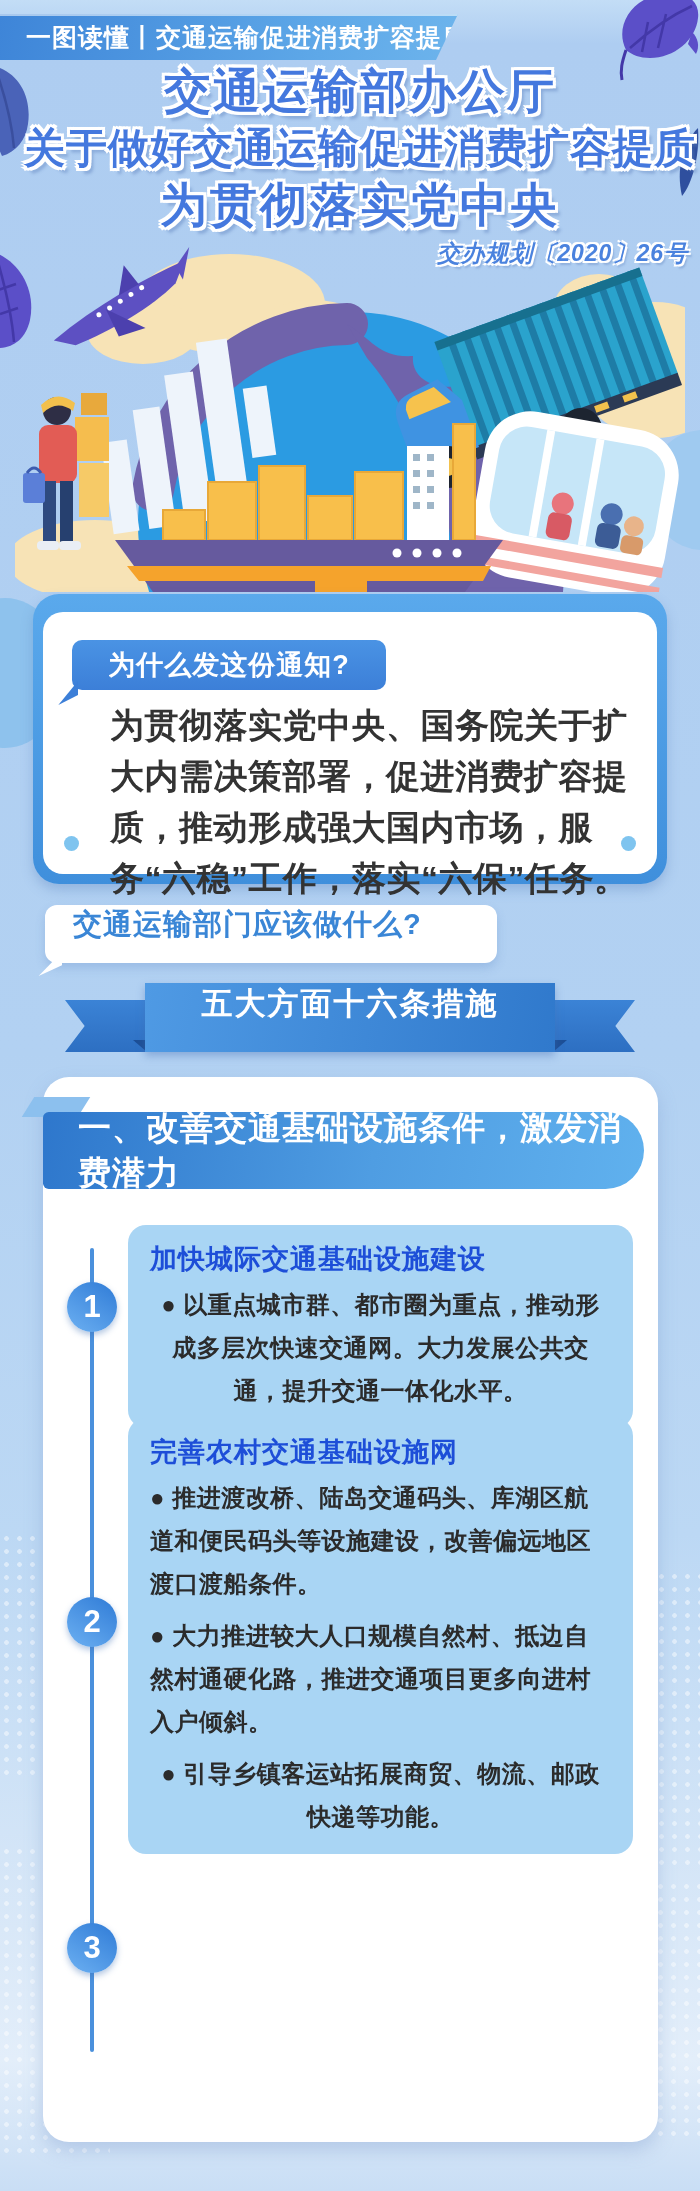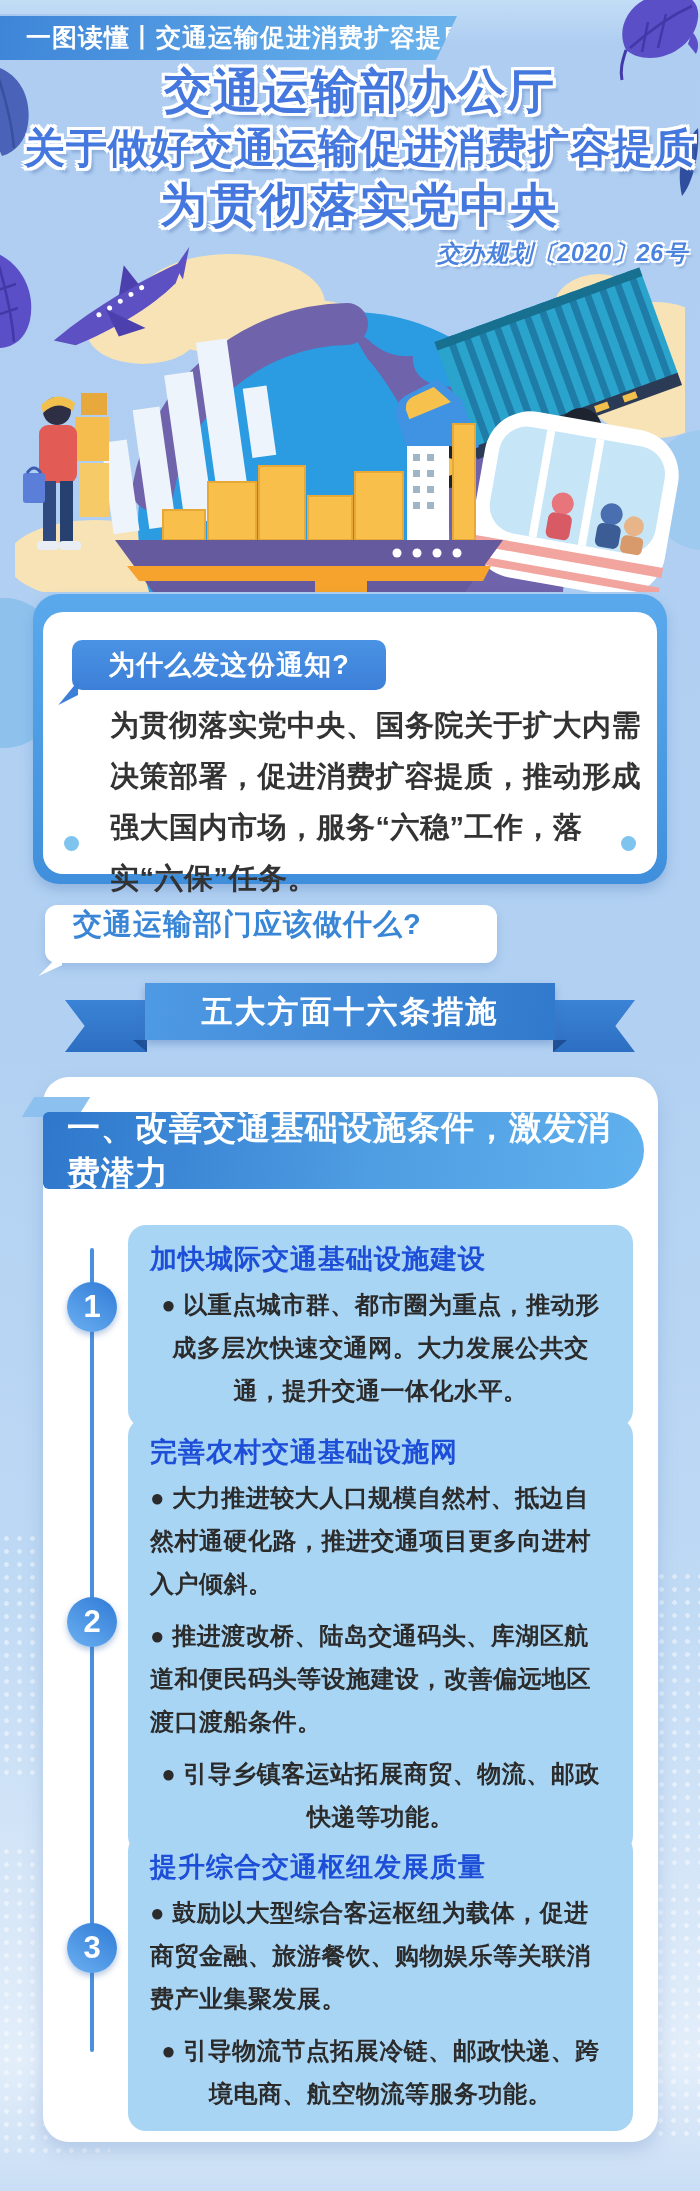--- a/index.html
+++ b/index.html
@@ -53,59 +53,59 @@
     background:linear-gradient(180deg,#4a93e4,#3c7fd8);
     display:flex;align-items:center;justify-content:center;
     color:#fff;font-size:27px;font-weight:bold;letter-spacing:1px;
   }
   .why-label-tail{
     position:absolute;left:54px;top:681px;width:24px;height:24px;background:#3c7fd8;
     clip-path:polygon(100% 0,18% 100%,100% 58%);
   }
   .why-body{
     position:absolute;left:110px;top:700px;width:534px;
-    font-size:29px;line-height:51px;font-weight:bold;color:#333;letter-spacing:.5px;
+    font-size:34px;line-height:51px;font-weight:bold;color:#333;letter-spacing:.5px;
   }
   .corner-dot{position:absolute;width:15px;height:15px;border-radius:50%;background:#7fc4ef;}
   
   .what-bubble{
     position:absolute;left:45px;top:905px;width:452px;height:58px;border-radius:12px;background:#fff;
     box-shadow:0 5px 10px rgba(100,140,200,.3);
     display:flex;align-items:flex-start;
     color:#3a86d6;font-size:29px;font-weight:bold;letter-spacing:1px;padding-left:28px;box-sizing:border-box;
   }
   .what-bubble-tail{
     position:absolute;left:36px;top:952px;width:26px;height:24px;background:#fff;
     clip-path:polygon(100% 0,10% 100%,100% 55%);
   }
   .ribbon-wing{position:absolute;top:1000px;width:82px;height:52px;}
   .ribbon-wing.left{left:65px;background:linear-gradient(180deg,#3b83d6,#2d6fc2);clip-path:polygon(0 0,100% 0,100% 100%,0 100%,24% 50%);}
   .ribbon-wing.right{left:553px;background:linear-gradient(180deg,#3b83d6,#2d6fc2);clip-path:polygon(0 0,100% 0,76% 50%,100% 100%,0 100%);}
   .ribbon-fold{position:absolute;width:14px;height:12px;background:#1d4f96;}
   .ribbon-fold.left{left:133px;top:1040px;clip-path:polygon(0 0,100% 0,100% 100%);}
   .ribbon-fold.right{left:553px;top:1040px;clip-path:polygon(0 0,100% 0,0 100%);}
   .ribbon-band{
-    position:absolute;left:145px;top:983px;width:410px;height:57px;
+    position:absolute;left:145px;top:983px;width:410px;height:69px;
     background:linear-gradient(100deg,#4f9ae4,#3079cc);
-    display:flex;align-items:center;justify-content:center;
+    display:flex;align-items:flex-start;justify-content:center;
     color:#fff;font-size:31px;font-weight:bold;letter-spacing:2px;
     box-shadow:0 4px 8px rgba(70,110,180,.4);
   }
   
   .panel-white-2{
     position:absolute;left:43px;top:1077px;width:615px;height:1065px;border-radius:26px;background:#ffffff;
     box-shadow:0 8px 18px rgba(120,150,200,.35);
   }
   .header-fold{position:absolute;left:28px;top:1097px;width:56px;height:20px;background:#8cc0ee;transform:skewX(-32deg);}
   .section-header{
     position:absolute;left:43px;top:1112px;width:601px;height:77px;
     background:linear-gradient(100deg,#2e77cc,#4f9de2 55%,#60b1ee);
     border-radius:6px 40px 40px 6px;
     display:flex;align-items:center;
-    color:#fff;font-size:33px;font-weight:bold;letter-spacing:1px;padding-left:24px;box-sizing:border-box;
+    color:#fff;font-size:33px;font-weight:bold;letter-spacing:1px;padding-left:35px;box-sizing:border-box;
   }
   .num-line{position:absolute;left:90px;top:1248px;width:4px;height:804px;background:#4a90dc;border-radius:2px;}
   .num-circle{
     position:absolute;left:67px;width:50px;height:50px;border-radius:50%;
     background:linear-gradient(215deg,#2f7bd6,#6cb0f2);
     display:flex;align-items:center;justify-content:center;
     color:#fff;font-size:31px;font-weight:900;
     box-shadow:0 3px 6px rgba(60,110,180,.4);
   }
   .m-card{
@@ -313,24 +313,19 @@
   <div class="num-circle" style="top:1597px;">2</div>
   <div class="num-circle" style="top:1923px;">3</div>
 
   <div class="m-card" style="top:1225px;">
     <div class="m-title">加快城际交通基础设施建设</div>
     <p>●  以重点城市群、都市圈为重点，推动形成多层次快速交通网。大力发展公共交通，提升交通一体化水平。</p>
   </div>
 
   <div class="m-card" style="top:1418px;">
     <div class="m-title">完善农村交通基础设施网</div>
+    <p>●  推进渡改桥、陆岛交通码头、库湖区航道和便民码头等设施建设，改善偏远地区渡口渡船条件。</p>
     <p>●  大力推进较大人口规模自然村、抵边自然村通硬化路，推进交通项目更多向进村入户倾斜。</p>
-    <p>●  推进渡改桥、陆岛交通码头、库湖区航道和便民码头等设施建设，改善偏远地区渡口渡船条件。</p>
     <p>●  引导乡镇客运站拓展商贸、物流、邮政快递等功能。</p>
   </div>
 
-  <div class="m-card" style="top:1833px;">
-    <div class="m-title">提升综合交通枢纽发展质量</div>
-    <p>●  鼓励以大型综合客运枢纽为载体，促进商贸金融、旅游餐饮、购物娱乐等关联消费产业集聚发展。</p>
-    <p>●  引导物流节点拓展冷链、邮政快递、跨境电商、航空物流等服务功能。</p>
-  </div>
 
 </div>
 
 </body></html>

